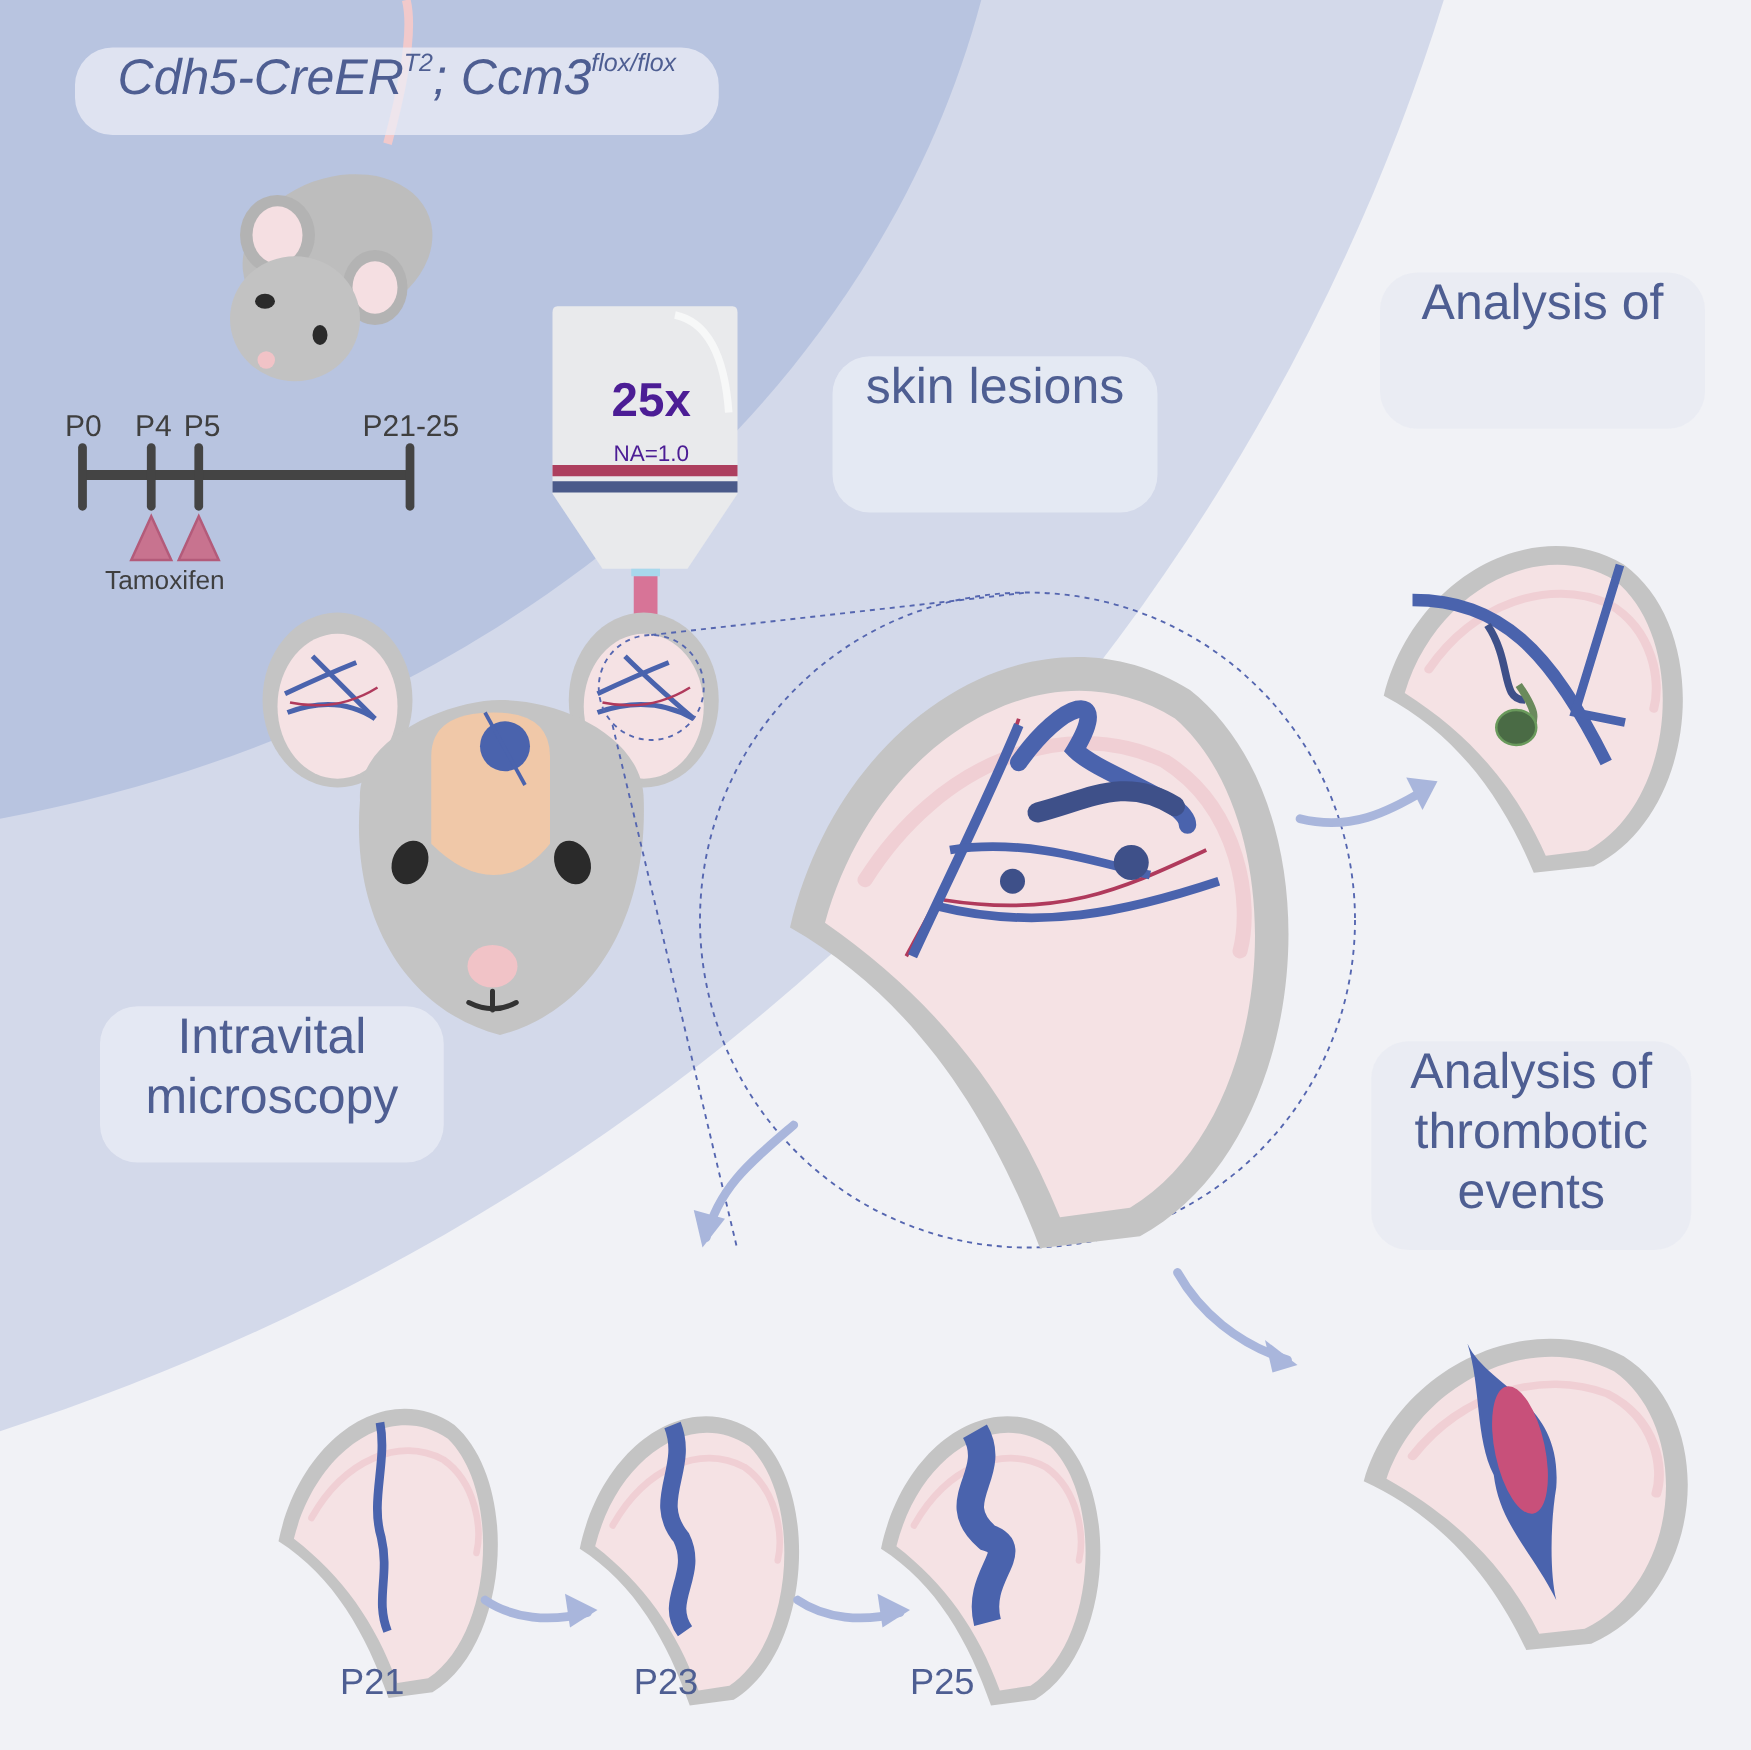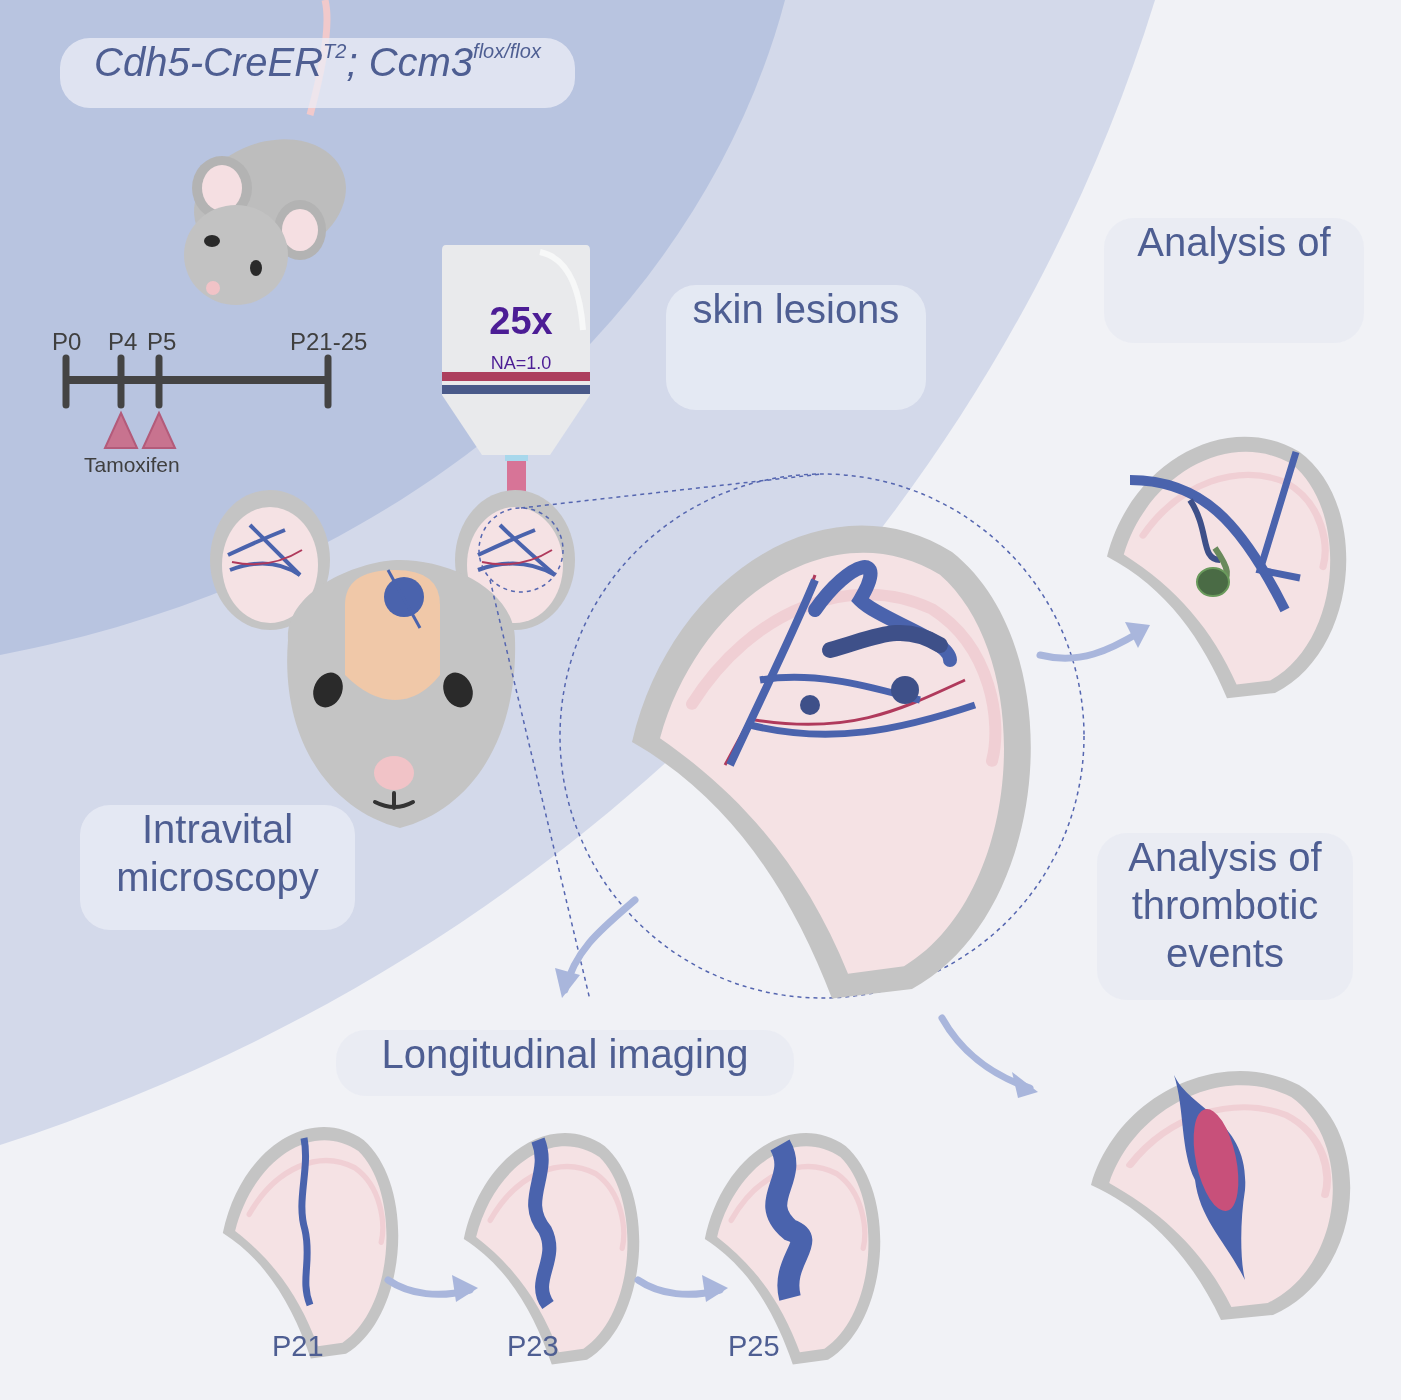--- a/index.html
+++ b/index.html
@@ -192,20 +192,17 @@
     <span>microscopy</span>
   </div>
   <div class="pill bloodflow light">
     <span>Analysis of</span>
   </div>
   <div class="pill thrombotic light">
     <span>Analysis of</span>
     <span>thrombotic</span>
     <span>events</span>
   </div>
-  <div class="pill longitudinal light">
-    <span>Longitudinal imaging</span>
-  </div>
 
   <span class="day-label" style="left:272px;top:1330px">P21</span>
   <span class="day-label" style="left:507px;top:1330px">P23</span>
   <span class="day-label" style="left:728px;top:1330px">P25</span>
 </div>
 
 </body></html>

